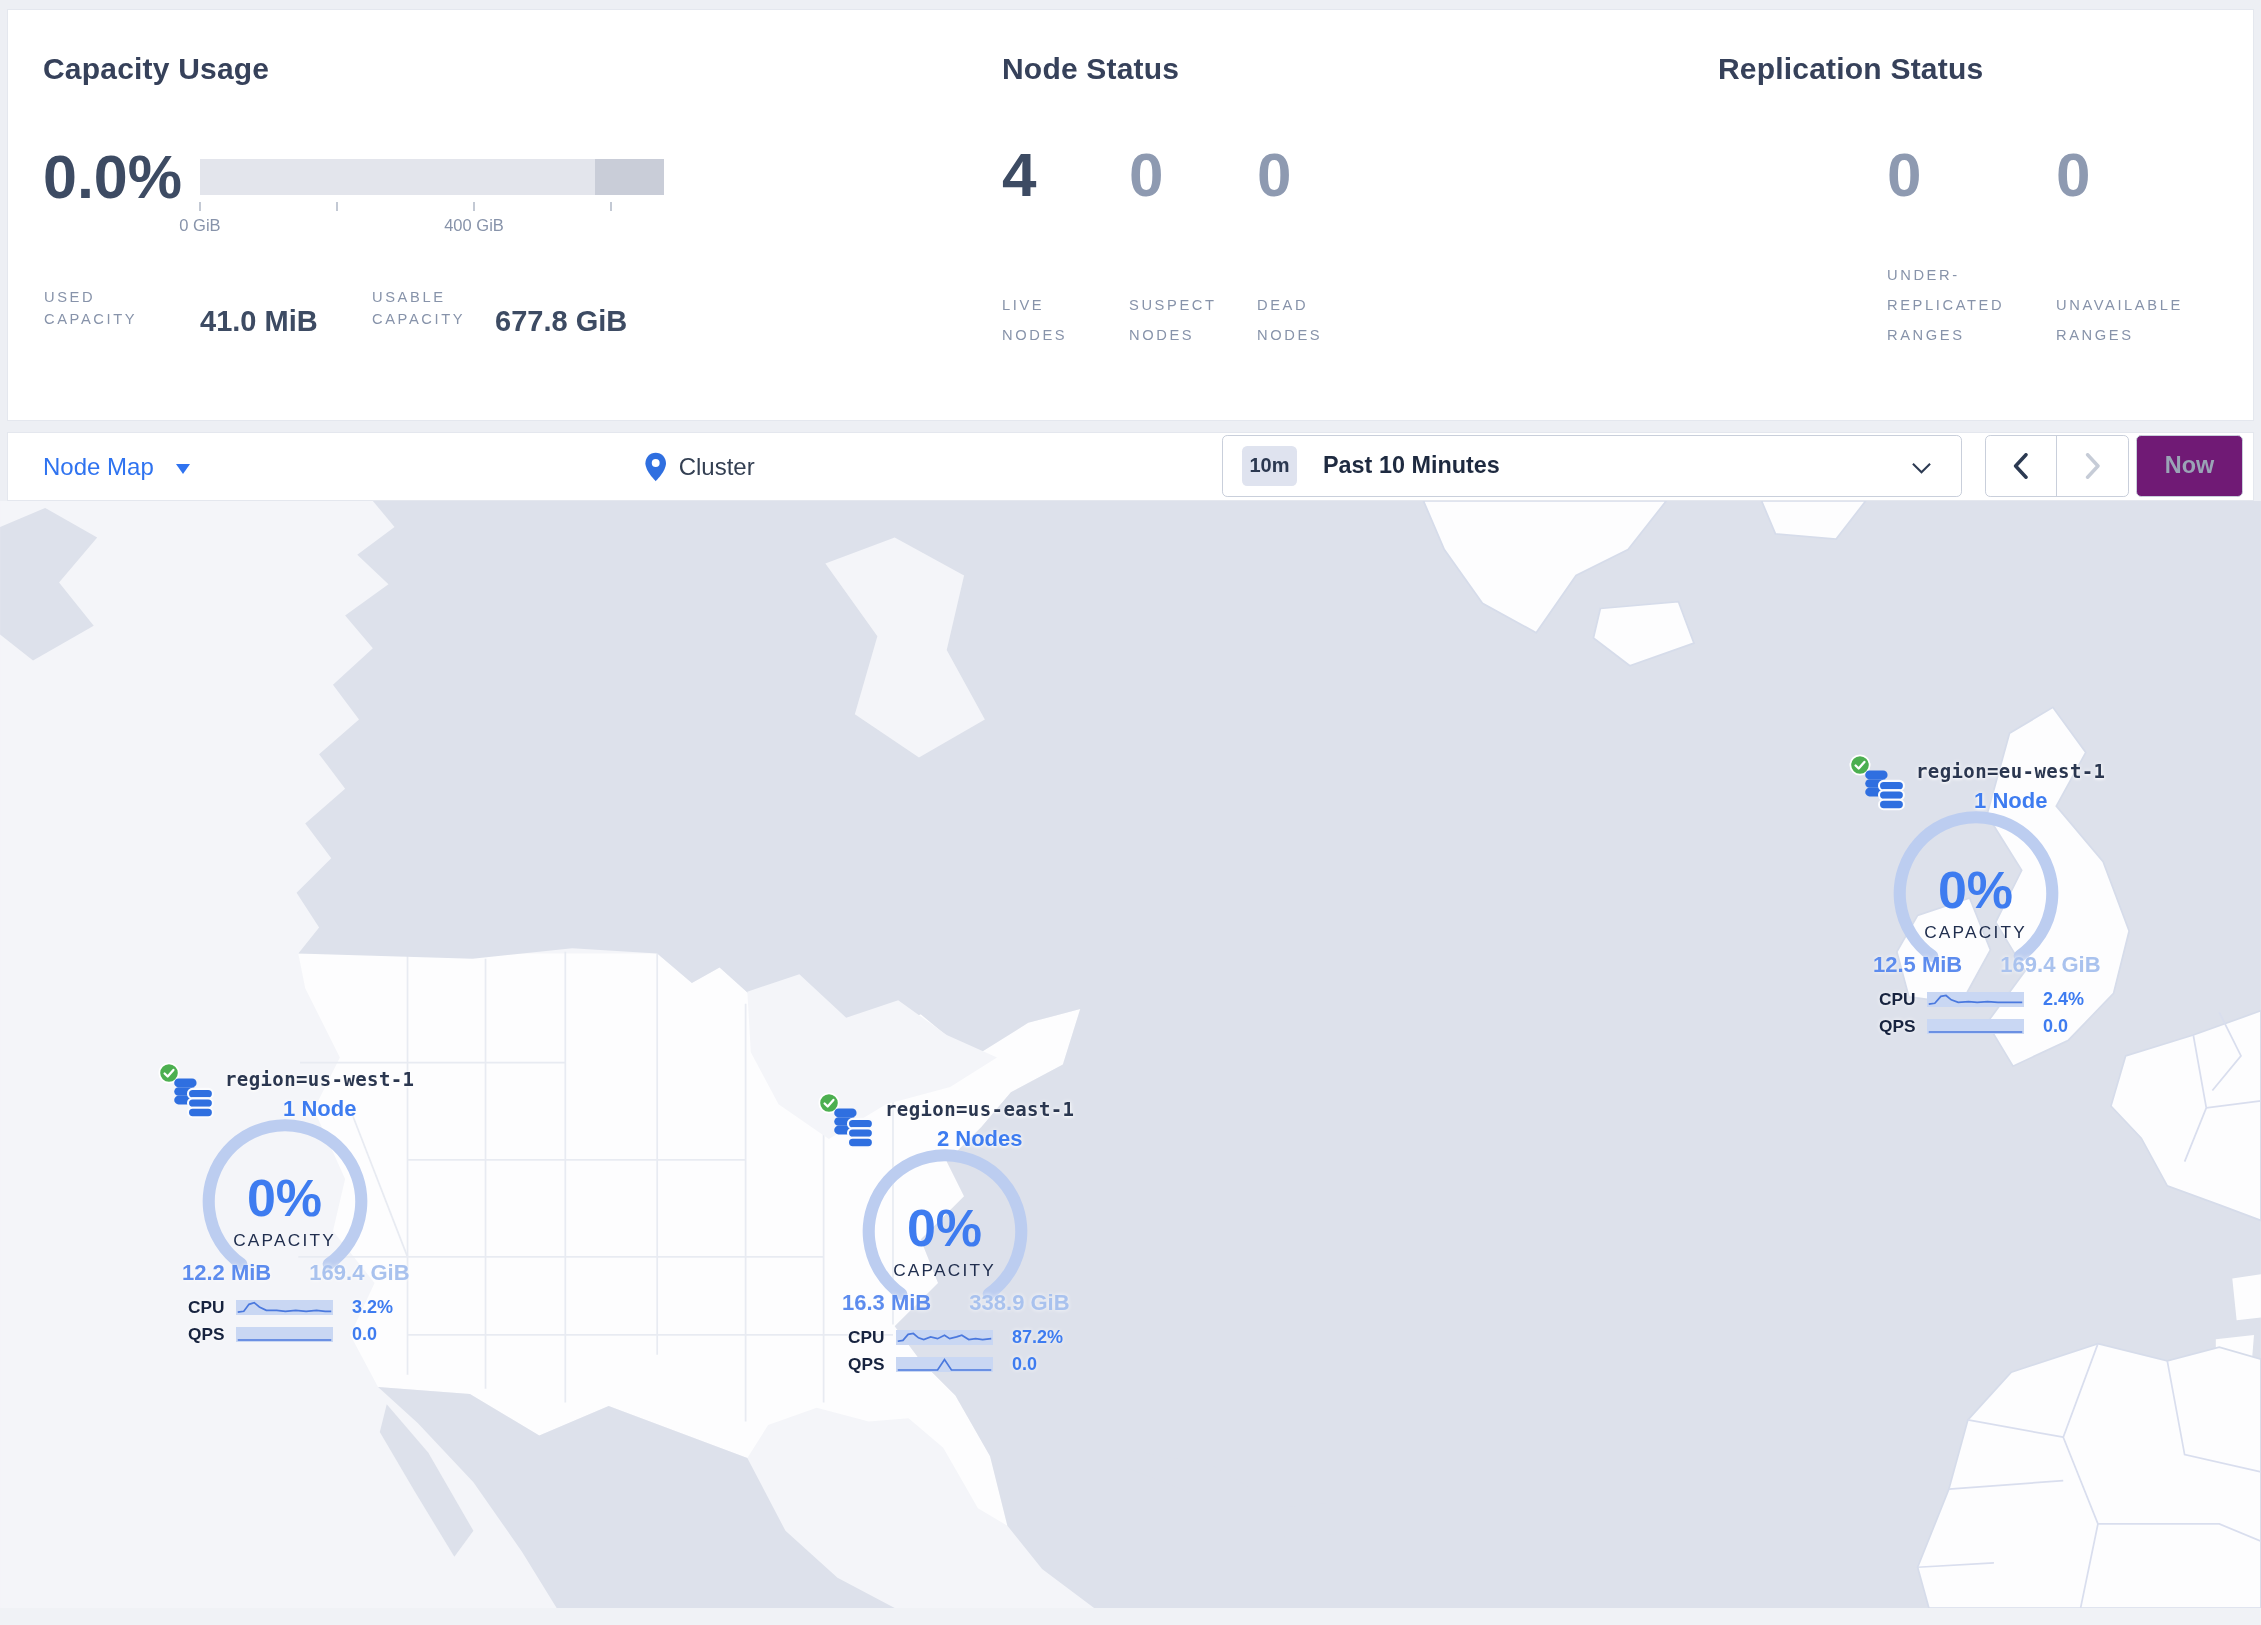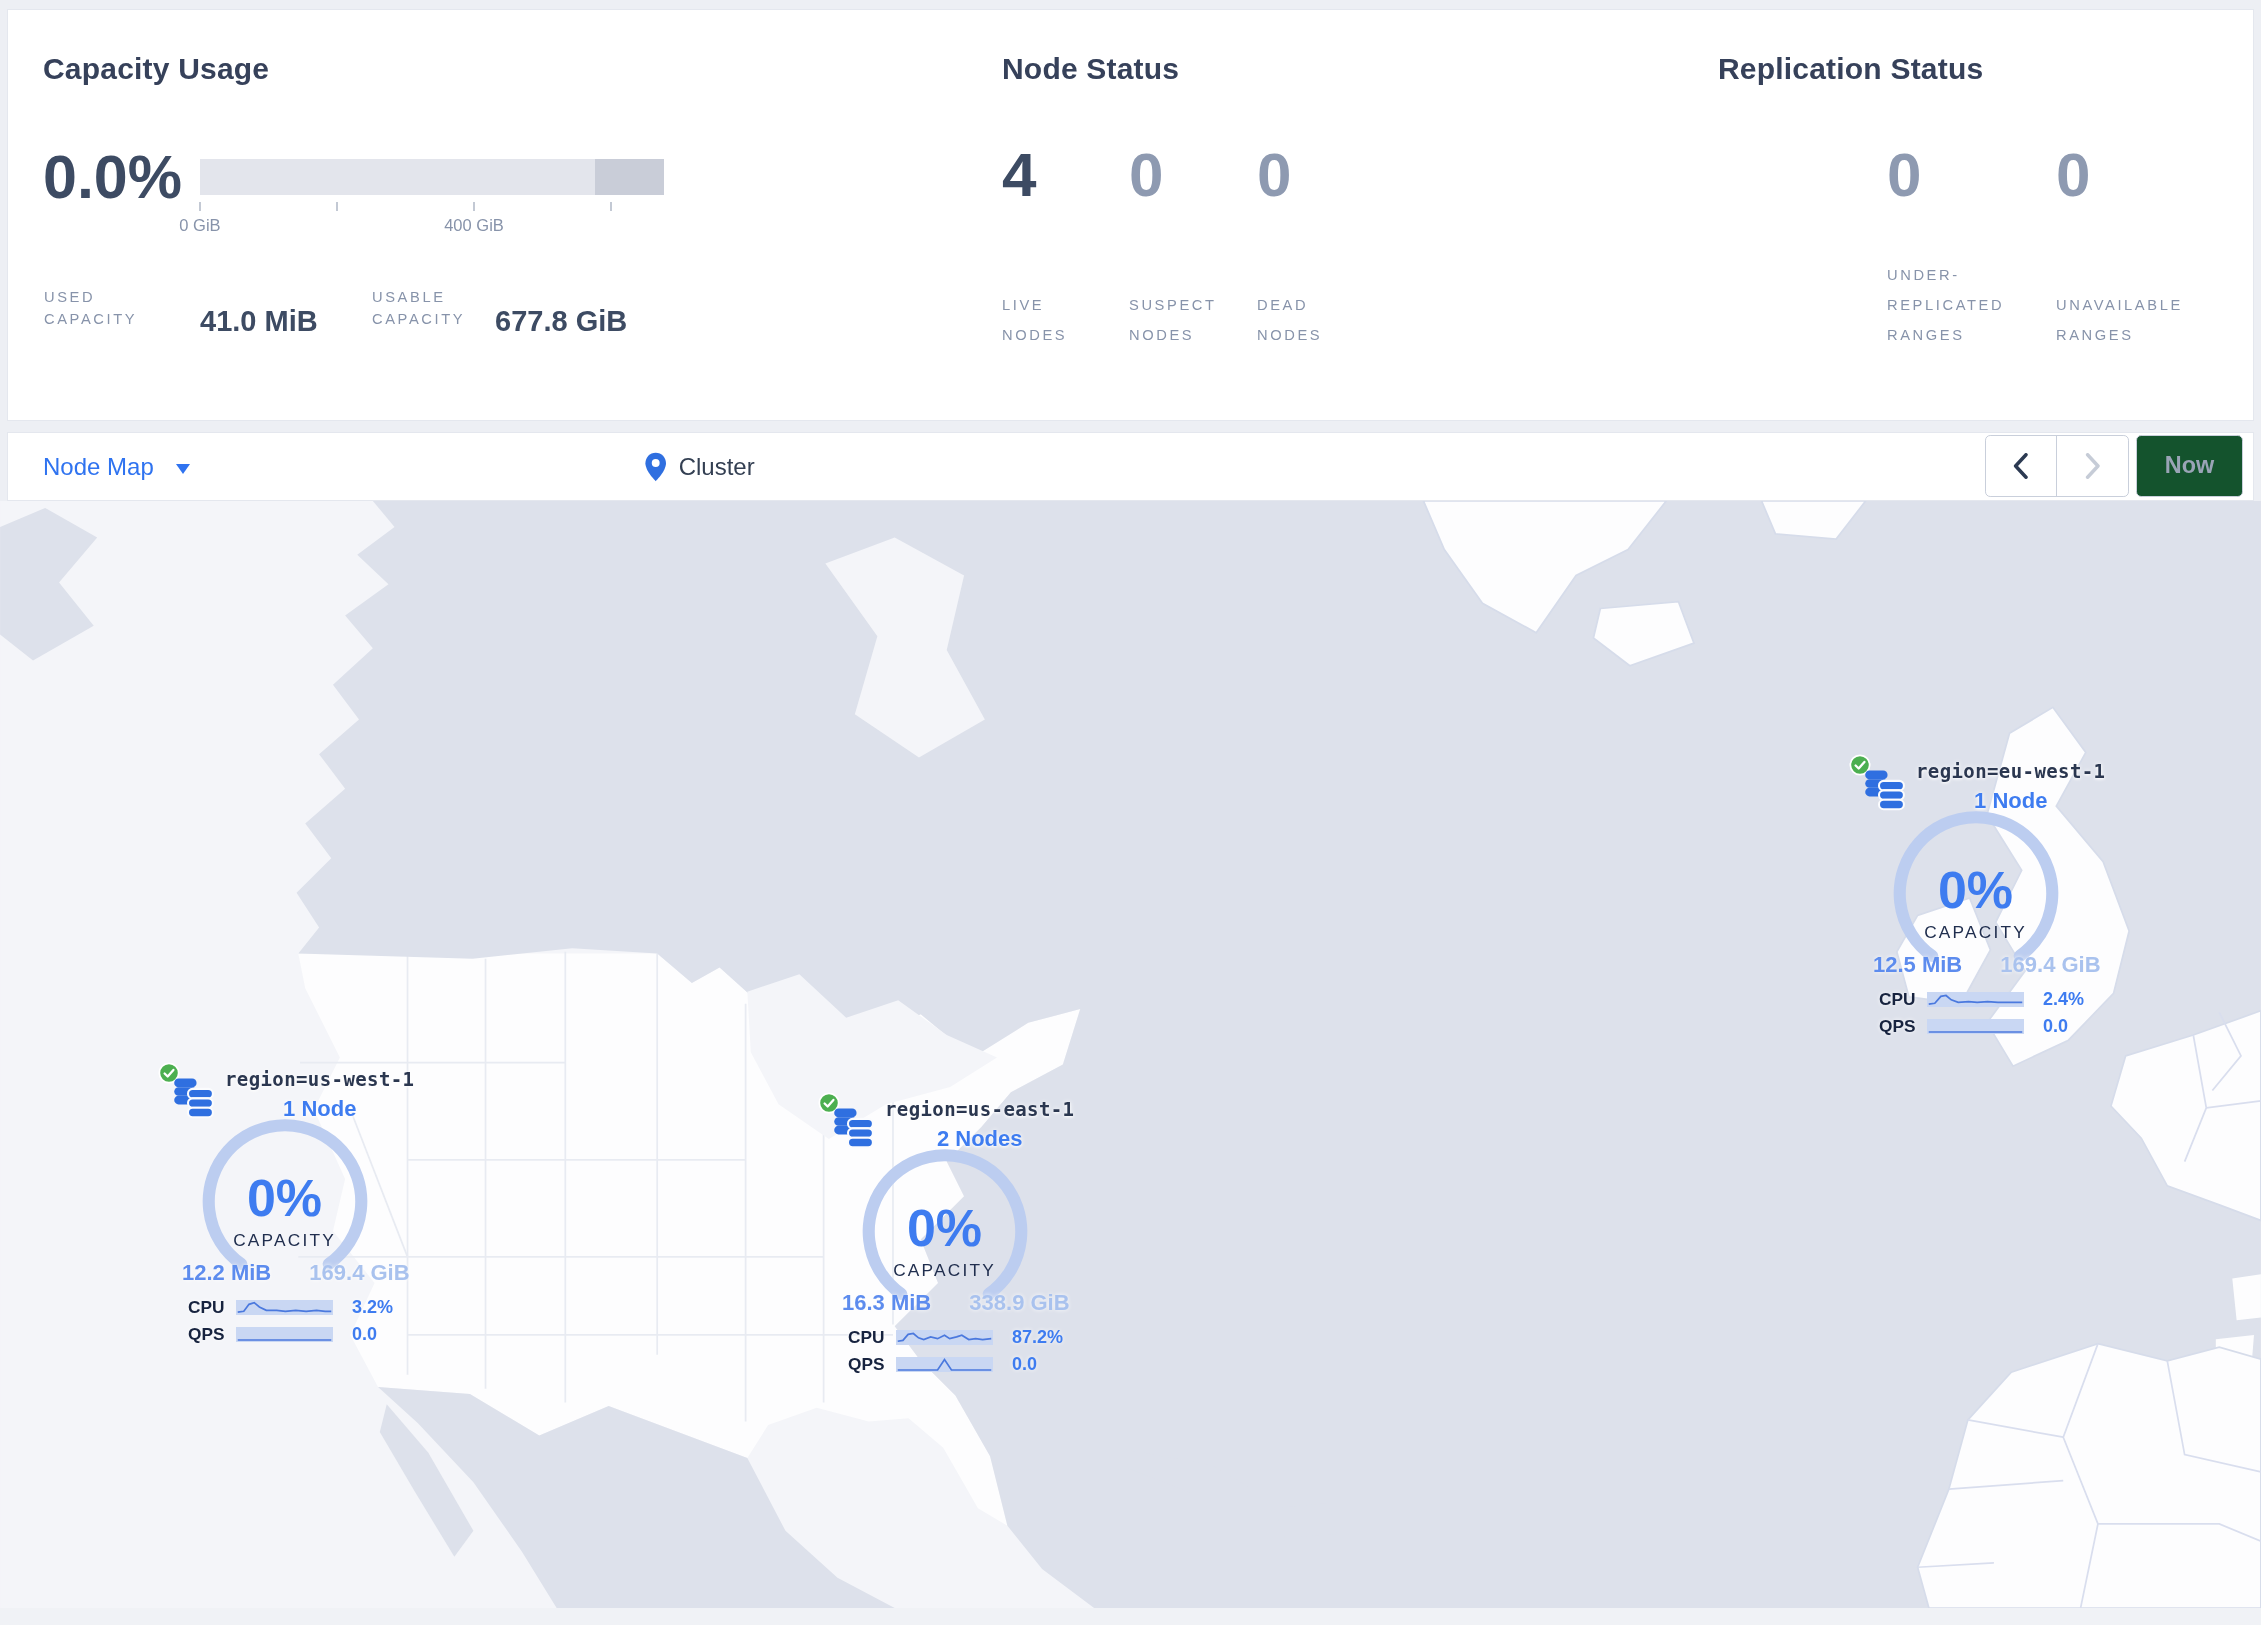--- a/index.html
+++ b/index.html
@@ -70,21 +70,21 @@
   .time-text { margin-left:26px; font-size:23.4px; font-weight:600; color:#1e2a40; }
   .time-chev { position:absolute; right:29.5px; top:26px; }
   .nav-box {
     position:absolute; left:1977px; top:1.7px; width:144px; height:62px;
     border:1.7px solid #c9cfdb; border-radius:5.2px; background:#fff; display:flex;
   }
   .nav-btn { width:50%; display:flex; align-items:center; justify-content:center; cursor:pointer; }
   .nav-btn.prev { border-right:1.7px solid #c9cfdb; }
   .now-btn {
     position:absolute; left:2128px; top:1.7px; width:107px; height:62px;
-    border:1.7px solid #c9cfdb; border-radius:5.2px; background:#14532d;
+    border:1.7px solid #c9cfdb; border-radius:5.2px; background:#701a75;
     display:flex; align-items:center; justify-content:center;
     font-size:23.4px; font-weight:600; color:#9aa4b6; cursor:pointer;
   }
 
   
   .map-area { position:absolute; left:0; top:501px; width:2261px; height:1107px; background:#f4f5f9; }
   .map-area svg.world { position:absolute; left:0; top:0; }
   .map-footer { position:absolute; left:0; top:1608px; width:2261px; height:17.3px; background:#f0f2f6; }
 
   
@@ -177,20 +177,27 @@
     <span class="txt">Node Map</span>
     <span class="caret-down"></span>
   </div>
   <div class="cluster-crumb">
     <svg width="23.4" height="30" viewBox="0 0 27 35">
       <path d="M13.5,1 C6.6,1 1.5,6.6 1.5,13.2 C1.5,22.5 13.5,34 13.5,34 C13.5,34 25.5,22.5 25.5,13.2 C25.5,6.6 20.4,1 13.5,1 Z" fill="#2f6fe0"></path>
       <circle cx="13.5" cy="12.8" r="4.6" fill="#ffffff"></circle>
     </svg>
     <span class="txt">Cluster</span>
   </div>
+  <div class="time-box">
+    <span class="time-badge">10m</span>
+    <span class="time-text">Past 10 Minutes</span>
+    <svg class="time-chev" width="21" height="12" viewBox="0 0 24 14">
+      <polyline points="2,2 12,12 22,2" fill="none" stroke="#2c3a52" stroke-width="2.4"></polyline>
+    </svg>
+  </div>
   <div class="nav-box">
     <div class="nav-btn prev">
       <svg width="15.6" height="26" viewBox="0 0 18 30">
         <polyline points="15,2 3,15 15,28" fill="none" stroke="#2c3a52" stroke-width="4" stroke-linecap="round" stroke-linejoin="round"></polyline>
       </svg>
     </div>
     <div class="nav-btn">
       <svg width="15.6" height="26" viewBox="0 0 18 30">
         <polyline points="3,2 15,15 3,28" fill="none" stroke="#c6ccd7" stroke-width="4" stroke-linecap="round" stroke-linejoin="round"></polyline>
       </svg>

